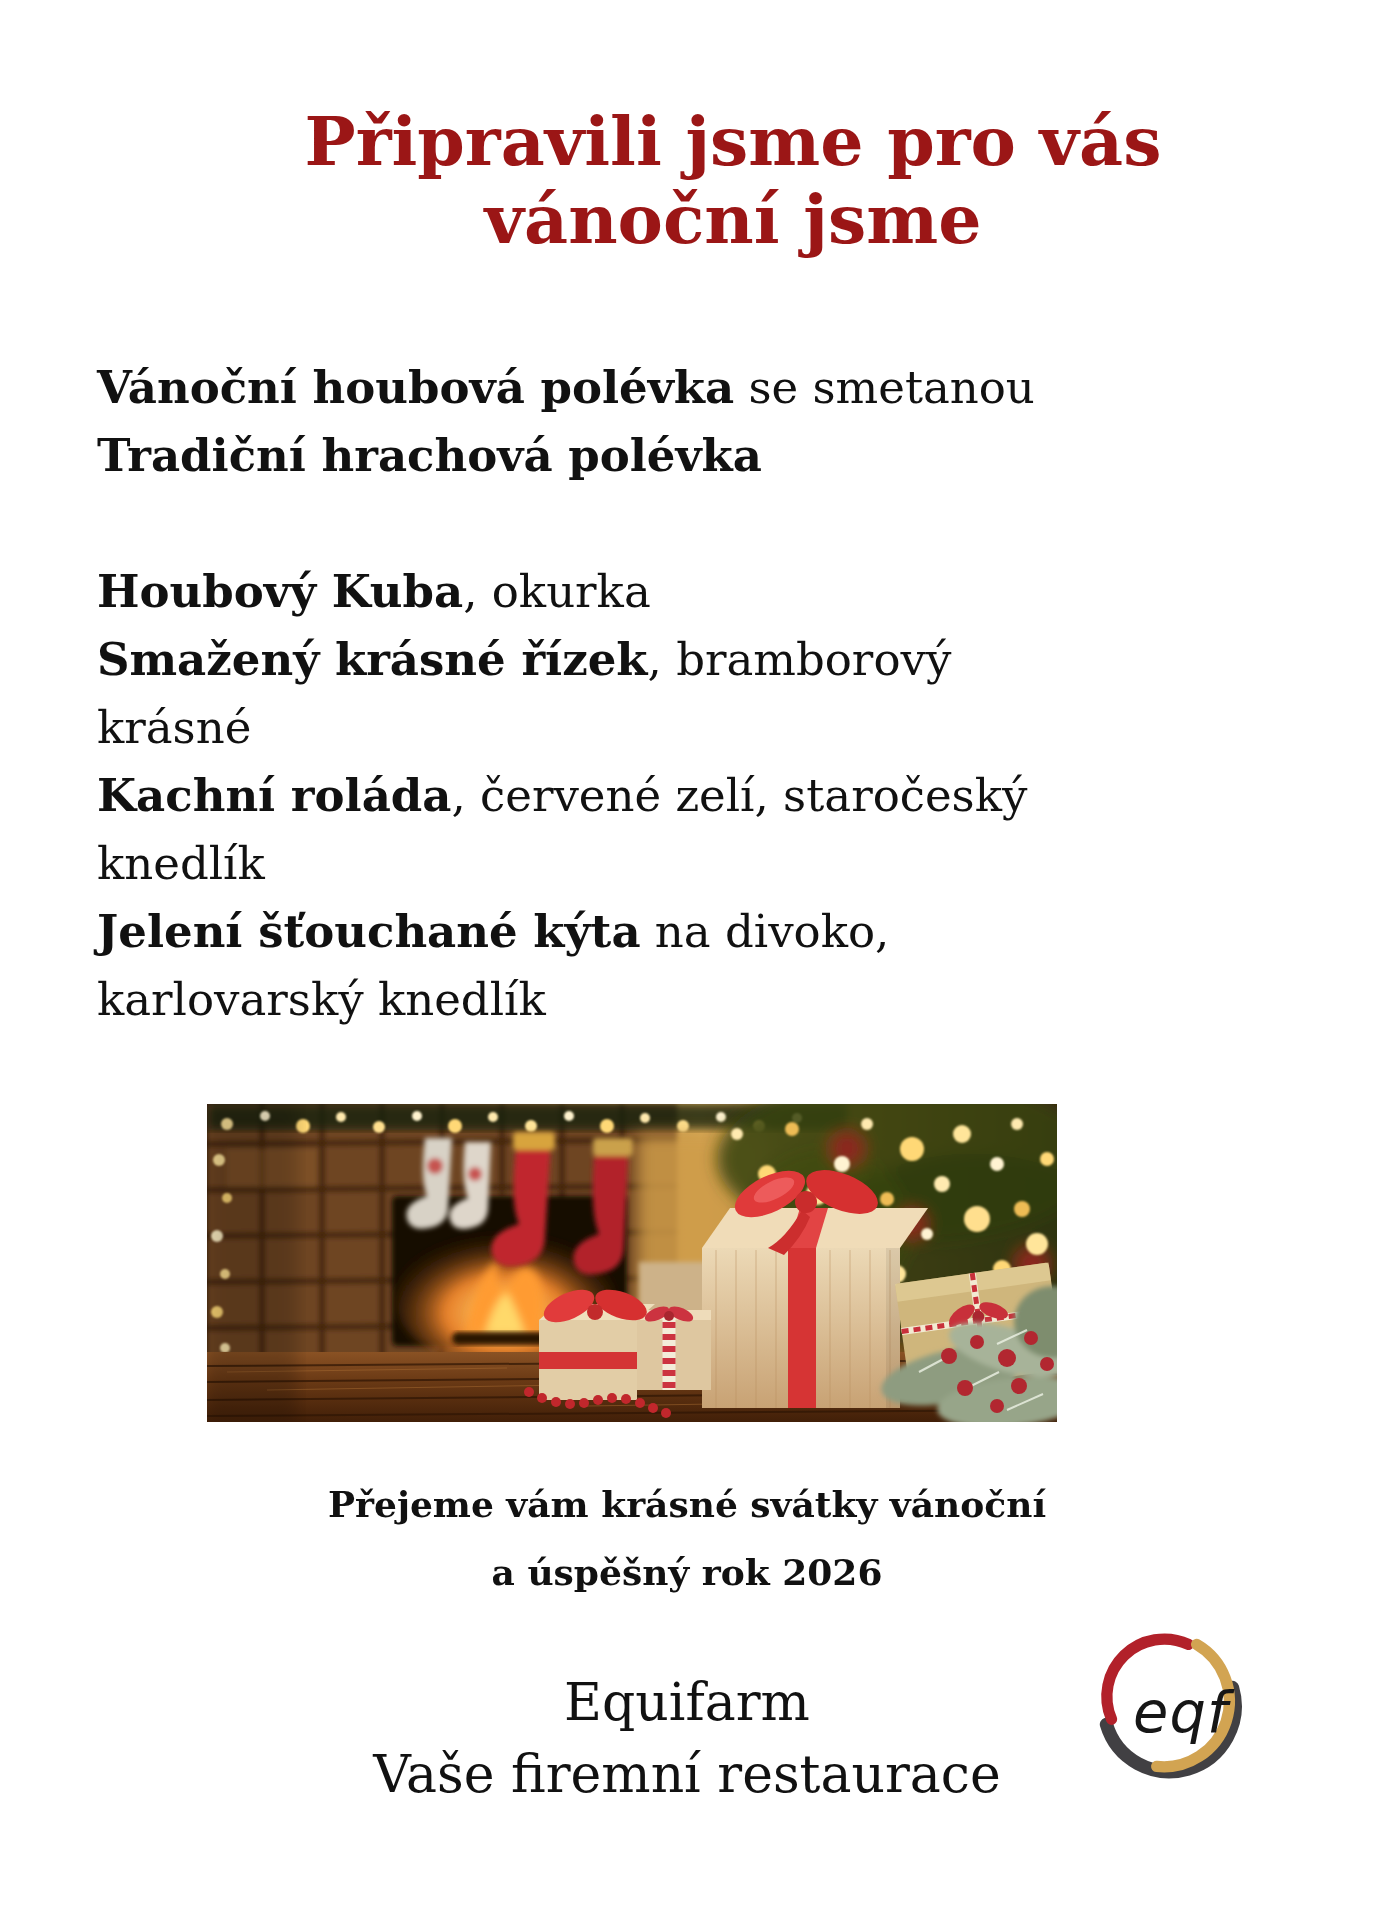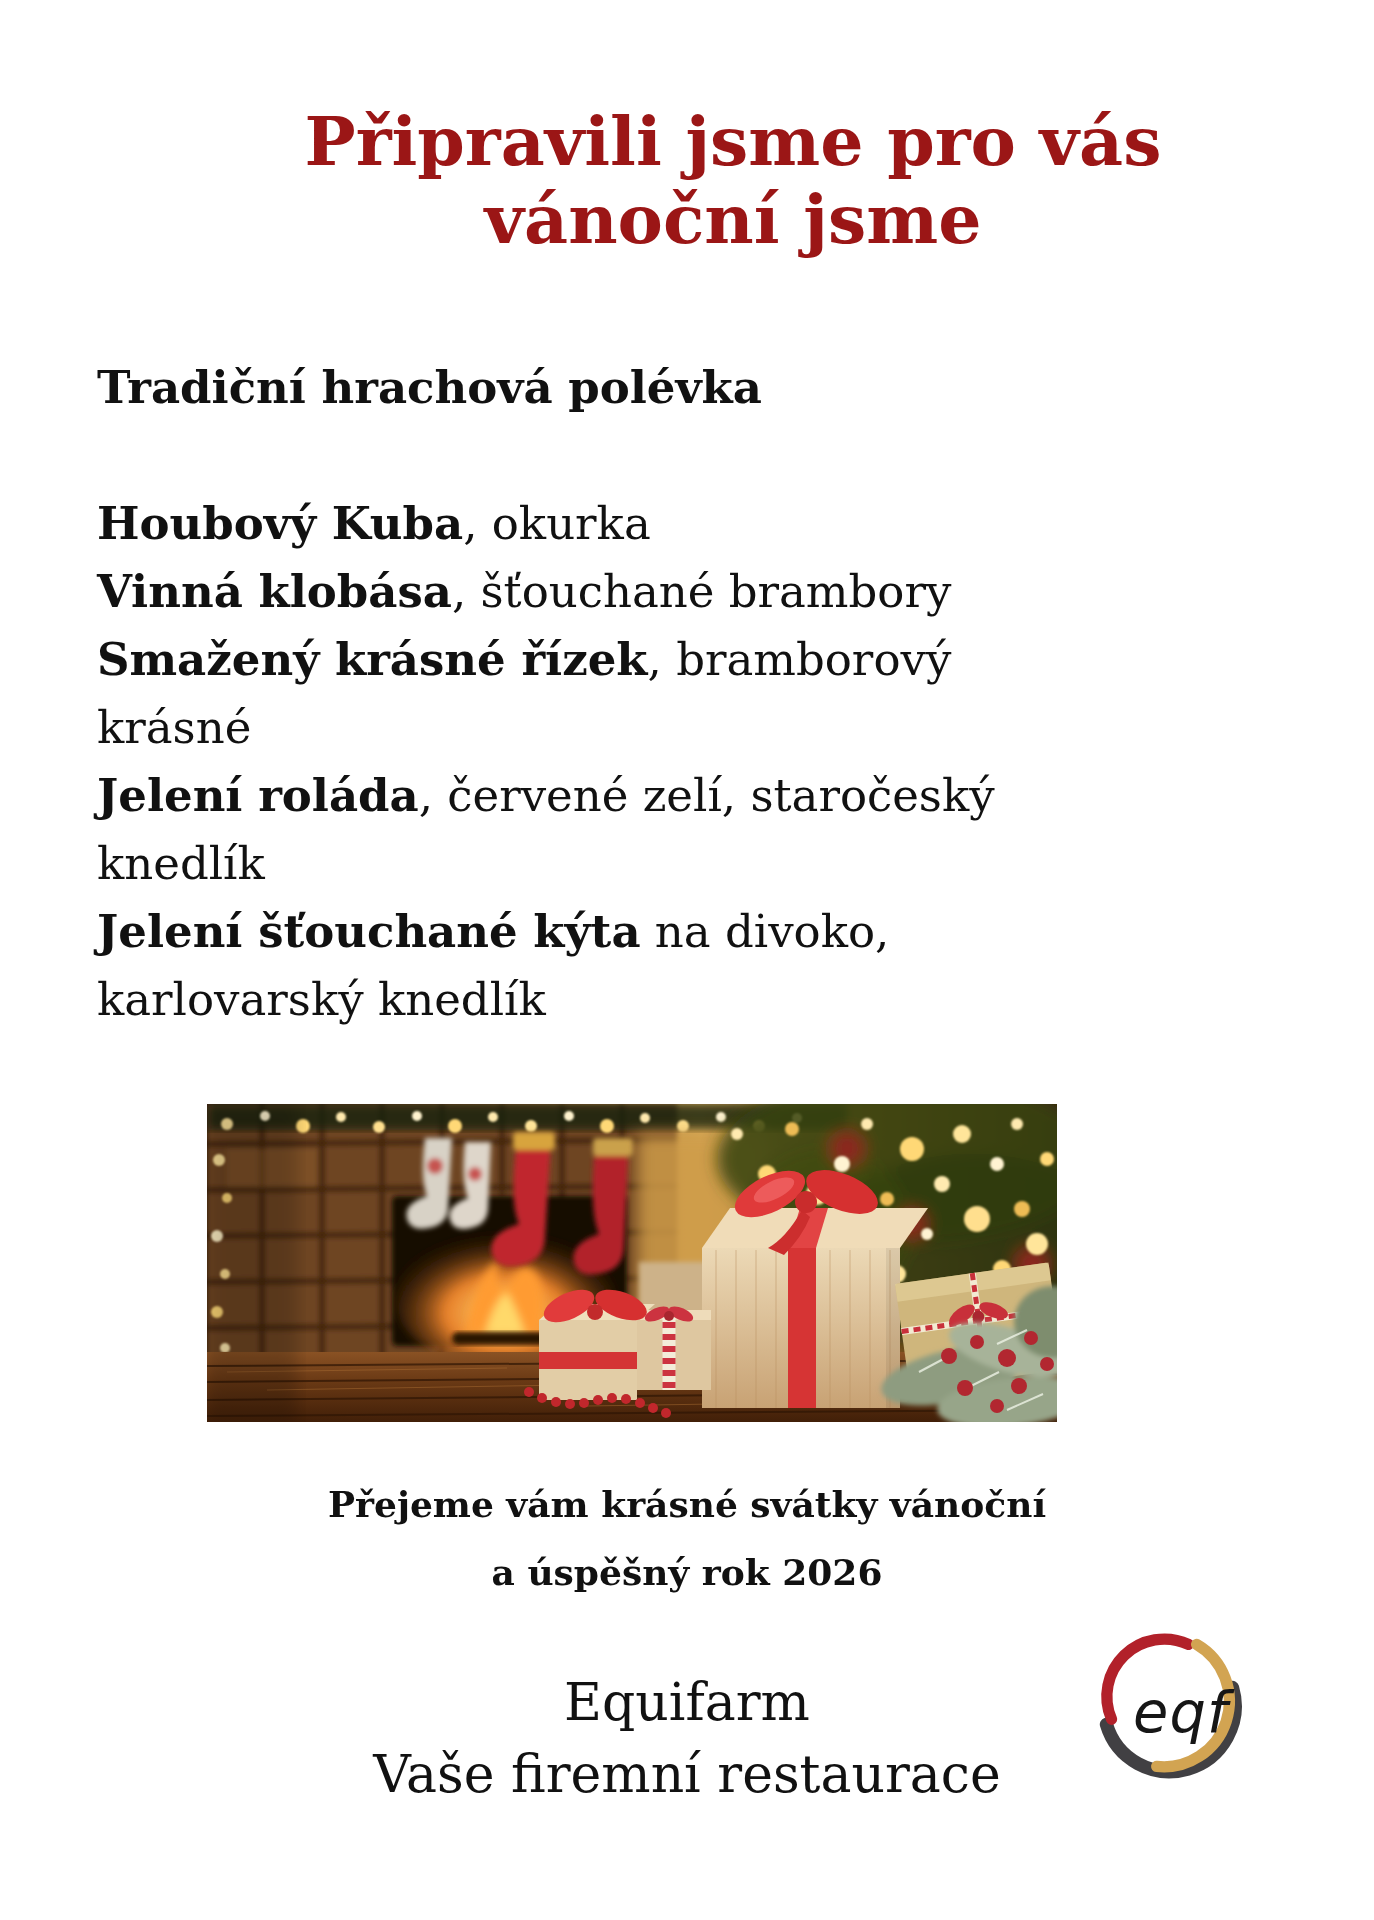--- a/index.html
+++ b/index.html
@@ -51,26 +51,26 @@
 <body>
 
 <div class="page">
 
   <div class="title">
     <div>Připravili jsme pro vás</div>
     <div>vánoční jsme</div>
   </div>
 
   <div class="menu">
+    <p><span class="b">Vánoční houbová polévka</span><span> se smetanou</span></p>
     <p><span class="b">Tradiční hrachová polévka</span><span></span></p>
     <div class="menu-gap"></div>
     <p><span class="b">Houbový Kuba</span><span>, okurka</span></p>
-    <p><span class="b">Vinná klobása</span><span>, šťouchané brambory</span></p>
     <p><span class="b">Smažený krásné řízek</span><span>, bramborový krásné</span></p>
-    <p><span class="b">Jelení roláda</span><span>, červené zelí, staročeský knedlík</span></p>
+    <p><span class="b">Kachní roláda</span><span>, červené zelí, staročeský knedlík</span></p>
     <p><span class="b">Jelení šťouchané kýta</span><span> na divoko, karlovarský knedlík</span></p>
   </div>
 
   <div class="photo-wrap">
     <svg viewBox="0 0 850 318" preserveAspectRatio="none" xmlns="http://www.w3.org/2000/svg">
       <defs>
         <linearGradient id="bg" x1="0" y1="0" x2="1" y2="0">
           <stop offset="0" stop-color="#2a1606"></stop>
           <stop offset="0.18" stop-color="#55300f"></stop>
           <stop offset="0.45" stop-color="#b8863c"></stop>

